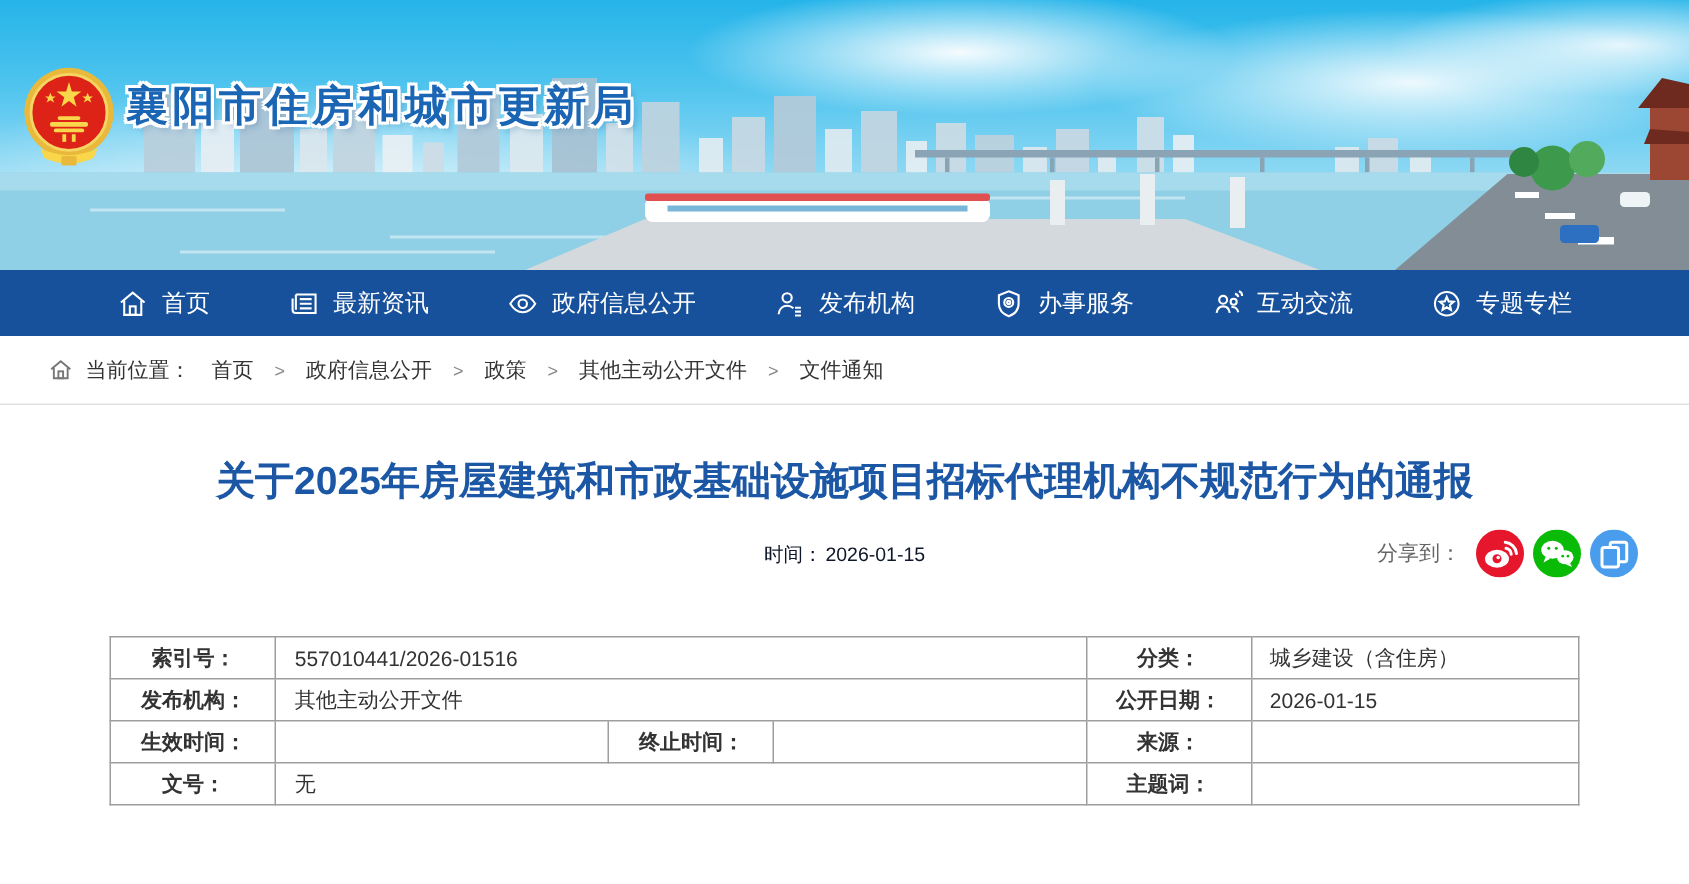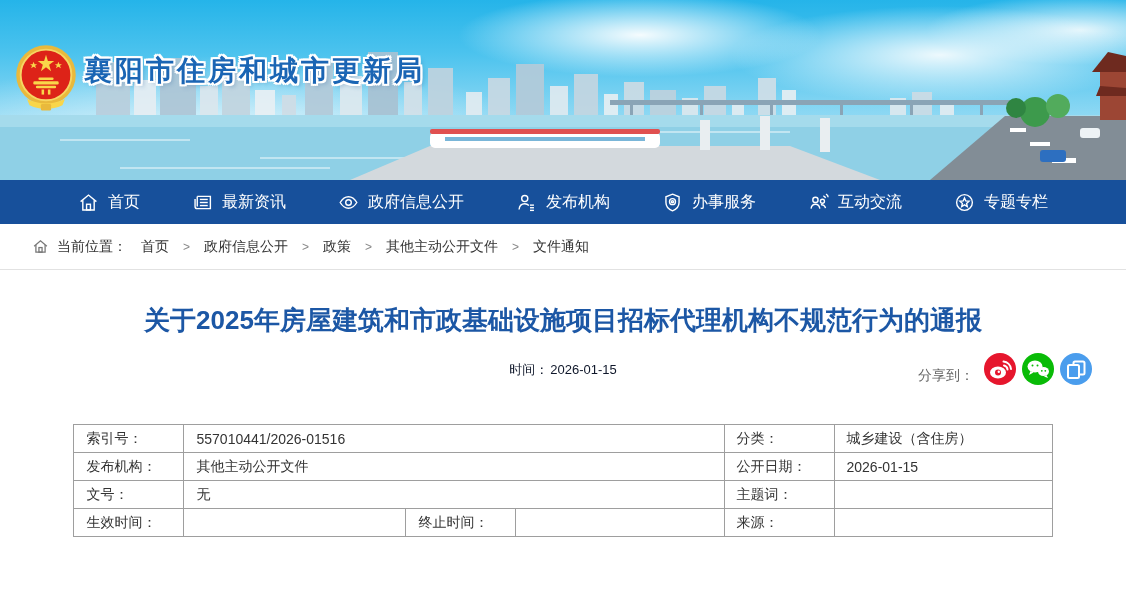--- a/index.html
+++ b/index.html
@@ -37,31 +37,31 @@
   .bc-label { color: #333; margin-right: 14px; }
   .bc-link { color: #333; cursor: pointer; }
   .bc-sep { color: #888; margin: 0 14px; font-size: 12px; }
 
   
   .article-title { margin: 32px 60px 0; text-align: center; color: #1c57a5;
     font-size: 26px; font-weight: bold; line-height: 36px; }
   .meta-row { position: relative; height: 36px; margin-top: 14px; }
   .time { text-align: center; font-size: 13px; color: #0f172a; line-height: 36px; }
   .time .tv { margin-left: 2px; }
-  .share { position: absolute; right: 34px; top: 1px; display: flex; align-items: flex-end; gap: 6px; }
+  .share { position: absolute; right: 34px; top: 1px; display: flex; align-items: center; gap: 6px; }
   .share-label { font-size: 14px; color: #666; margin-right: 4px; }
   .share-btn { width: 32px; height: 32px; border-radius: 50%; cursor: pointer;
     display: flex; align-items: center; justify-content: center; }
   .share-btn svg { width: 32px; height: 32px; display: block; }
 
   
   table.meta { width: 978px; margin: 36px auto 0; border-collapse: collapse; table-layout: fixed; }
   table.meta td { border: 1px solid #9e9e9e; height: 28px; font-size: 14px;
     color: #333; padding: 2px 12px; overflow: hidden; white-space: nowrap; }
-  td.lbl { text-align: left; font-weight: normal; padding: 2px 4px; margin-top: 35px; }
+  td.lbl { text-align: center; font-weight: bold; padding: 2px 4px; margin-top: 35px; }
 </style>
 </head>
 <body>
 
 <div class="banner">
   <svg class="banner-art" width="1126" height="180" viewBox="0 0 1126 180">
 
     <g opacity="0.92">
       <rect x="96" y="62" width="34" height="58" fill="#b9cfdd"></rect>
       <rect x="134" y="80" width="22" height="40" fill="#e6eef3"></rect>
@@ -295,27 +295,27 @@
     <td class="lbl">分类：</td>
     <td>城乡建设（含住房）</td>
   </tr>
   <tr>
     <td class="lbl">发布机构：</td>
     <td colspan="3">其他主动公开文件</td>
     <td class="lbl">公开日期：</td>
     <td>2026-01-15</td>
   </tr>
   <tr>
-    <td class="lbl">文号：</td>
-    <td colspan="3">无</td>
-    <td class="lbl">主题词：</td>
-    <td></td>
-  </tr>
-  <tr>
     <td class="lbl">生效时间：</td>
     <td></td>
     <td class="lbl">终止时间：</td>
     <td></td>
     <td class="lbl">来源：</td>
     <td></td>
   </tr>
+  <tr>
+    <td class="lbl">文号：</td>
+    <td colspan="3">无</td>
+    <td class="lbl">主题词：</td>
+    <td></td>
+  </tr>
 </tbody>
   </table>
 
 </body></html>

